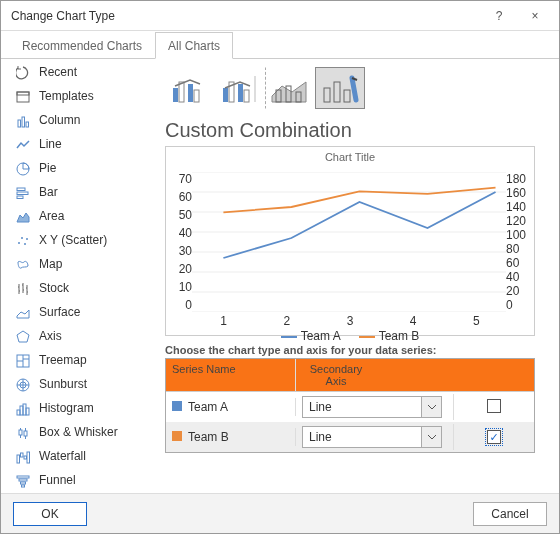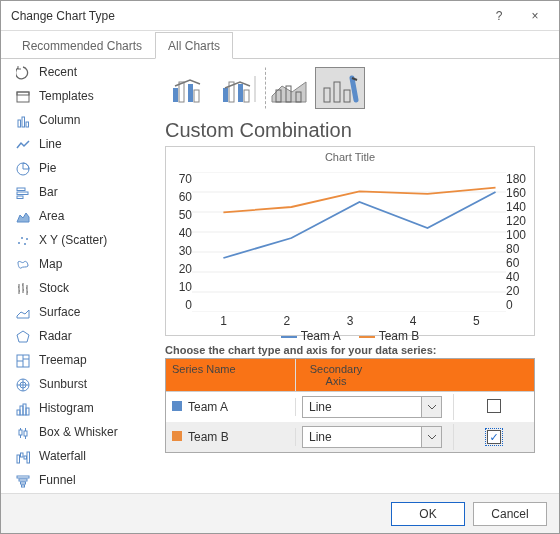--- a/index.html
+++ b/index.html
@@ -44,21 +44,21 @@
   .series-row { display: flex; align-items: center; height: 30px; }
   .series-row.sel { background: #eee; }
   .series-row > div { padding: 2px 6px; }
   .chip { display: inline-block; width: 10px; height: 10px; margin-right: 6px; }
   .dd { display: flex; border: 1px solid #aaa; height: 22px; width: 140px; background: #fff; }
   .dd .val { flex: 1; padding: 3px 6px; }
   .dd .arr { width: 20px; display: flex; align-items:center; justify-content:center; background: #eee; border-left: 1px solid #aaa; }
   .cb { display:inline-flex; width: 14px; height: 14px; border: 1px solid #555; align-items:center; justify-content:center; background:#fff; }
   .cb.checked::after { content: "✓"; font-size: 11px; color: #1a66c9; }
   .cb.checked { outline: 1px dotted #1a66c9; outline-offset: 1px; }
-  .footer { position: absolute; bottom: 0; left: 0; right: 0; height: 40px; display: flex; justify-content: flex-end; align-items: center; gap: 8px; padding: 8px 12px; background: #f3f3f3; border-top: 1px solid #ddd; }
+  .footer { position: absolute; bottom: 0; left: 0; right: 0; height: 40px; display: flex; justify-content: space-between; align-items: center; gap: 8px; padding: 8px 12px; background: #f3f3f3; border-top: 1px solid #ddd; }
   .winbtn { min-width: 74px; height: 24px; border: 1px solid #aaa; background: #fff; display:flex; align-items:center; justify-content:center; }
   .winbtn.primary { border: 1.5px solid #1a66c9; }
 </style>
 </head>
 <body>
 
 <div class="titlebar">
   <div class="title">Change Chart Type</div>
   <div class="btn">?</div>
   <div class="btn">×</div>
@@ -171,21 +171,21 @@
           </svg>
         </span>
         <span>Surface</span>
       </div>
     <div class="side-item">
         <span class="side-icon">
           <svg width="14" height="14" viewBox="0 0 14 14">
             <polygon points="7,1 13,5 11,12 3,12 1,5" fill="none" stroke="#5B8CC9"></polygon>
           </svg>
         </span>
-        <span>Radar</span>
+        <span>Axis</span>
       </div>
     <div class="side-item">
         <span class="side-icon">
           <svg width="14" height="14" viewBox="0 0 14 14" stroke="#5B8CC9" fill="none">
             <rect x="1" y="1" width="12" height="12"></rect>
             <path d="M7 1 L7 13 M1 7 L7 7 M7 5 L13 5"></path>
           </svg>
         </span>
         <span>Treemap</span>
       </div>

